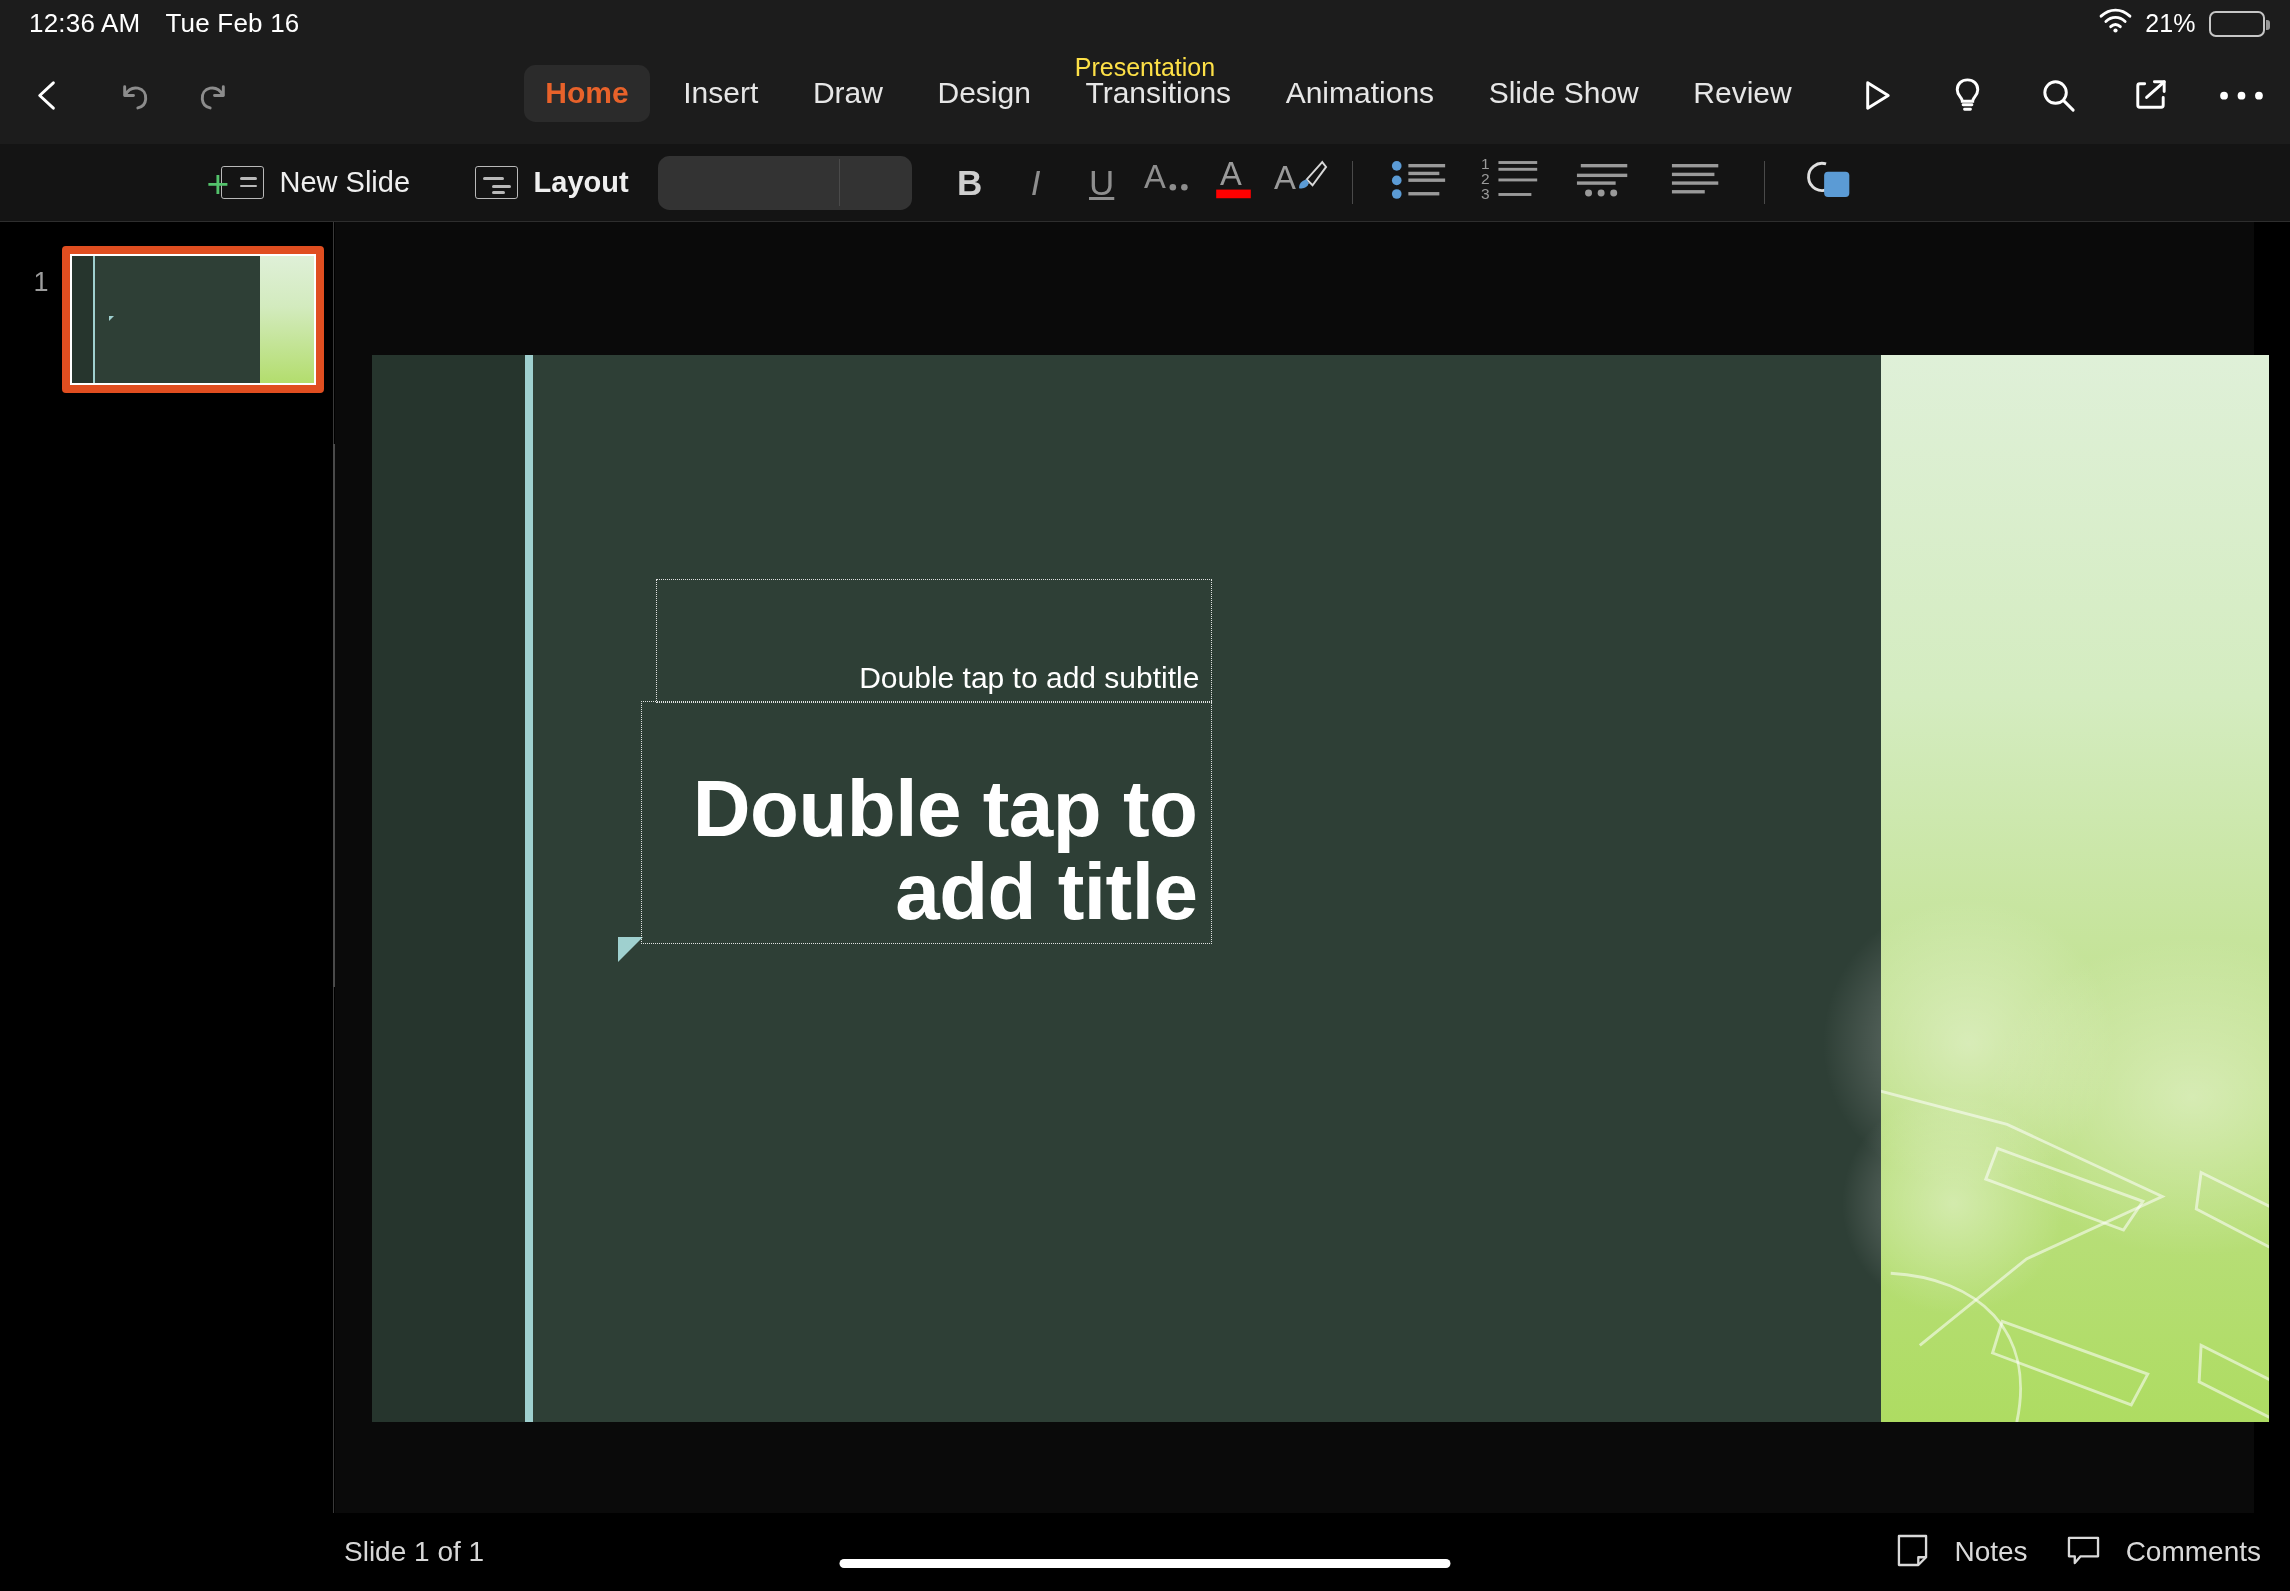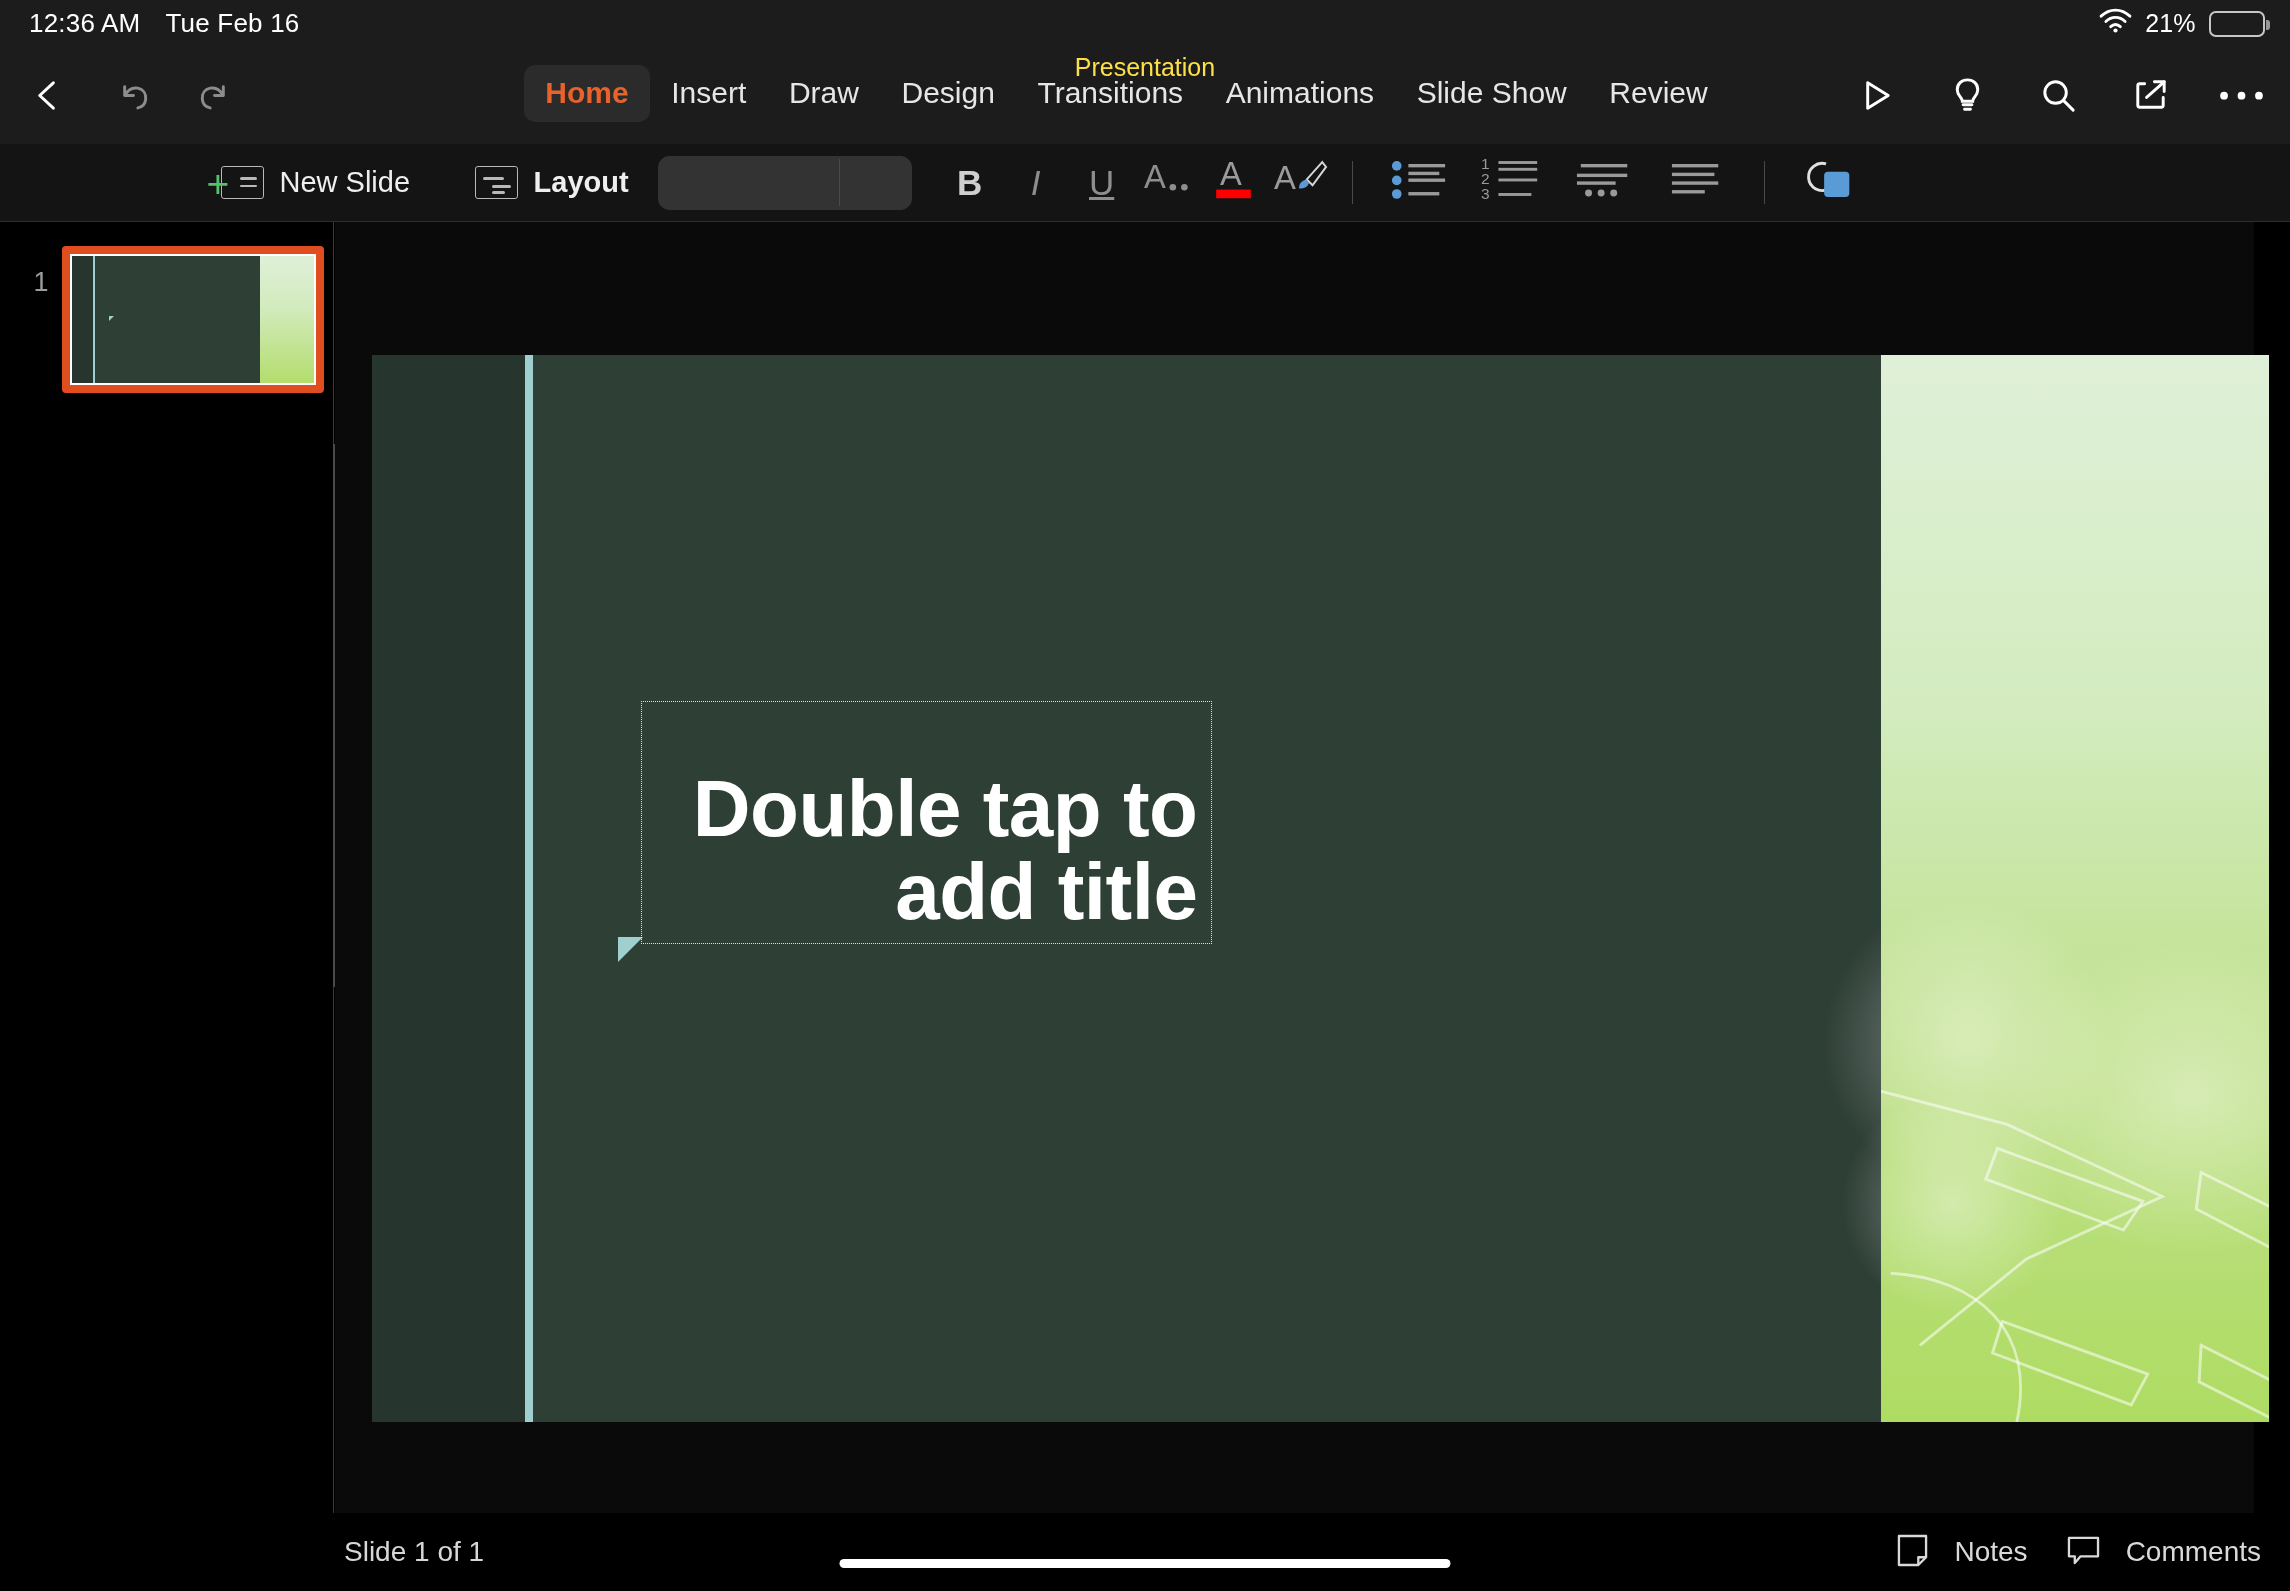--- a/index.html
+++ b/index.html
@@ -42,21 +42,21 @@
   }
   .nav-left {
     position: absolute; left: 13.6px; top: 13.6px; display: flex; align-items: center; gap: 13.6px;
   }
   .iconbtn {
     width: 70px; height: 70px; display: flex; align-items: center; justify-content: center;
     cursor: pointer;
   }
   .tabs {
     position: absolute; left: 524px; top: 17.5px;
-    display: flex; align-items: center; gap: 0;
+    display: flex; align-items: center; gap: 12px;
   }
   .tab {
     padding: 11.6px 21.3px; font-size: 30px; color: #e6e6e6; border-radius: 11.6px;
     cursor: pointer; white-space: nowrap;
   }
   .tab.active { color: #e8622a; background: #2b2b2b; font-weight: 600; }
   .header-actions {
     position: absolute; right: 13.6px; top: 13.6px; display: flex; align-items: center; gap: 21.3px;
   }
 
@@ -401,20 +401,23 @@
             <path d="M330 240 L420 285 L405 320 L325 278 Z"></path>
             <path d="M125 395 L275 450 L258 482 L115 428 Z"></path>
             <path d="M330 420 L425 468 L410 500 L328 458 Z"></path>
             <path d="M10 345 C100 350 160 405 140 500"></path>
           </g>
         </svg>
       </div>
 
       <div class="tri"></div>
 
+      <div class="ph ph-subtitle">
+        <span>Double tap to add subtitle</span>
+      </div>
 
       <div class="ph ph-title">
         <span>Double tap to add title</span>
       </div>
     </div>
   </div>
 
   <div class="bottombar">
     <div class="slide-count">Slide 1 of 1</div>
     <div class="homebar"></div>

